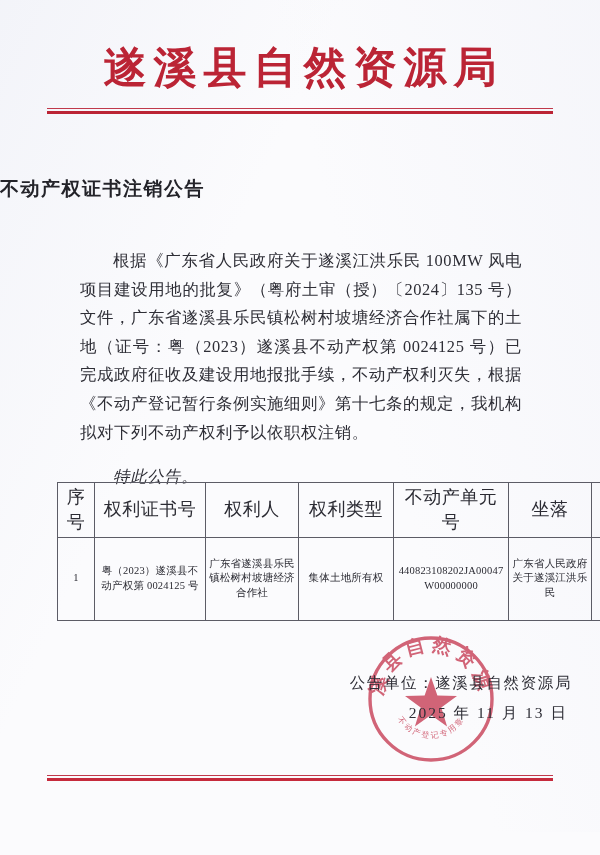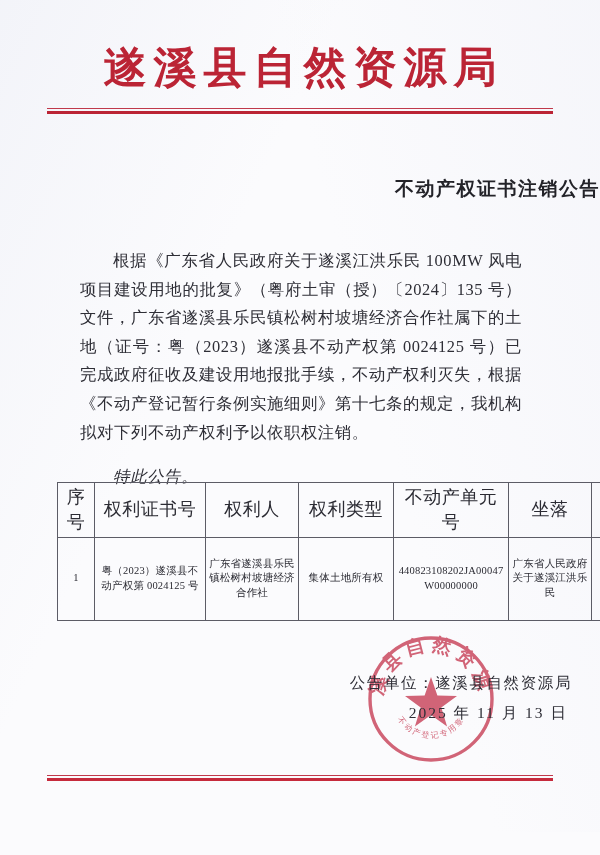--- a/index.html
+++ b/index.html
@@ -66,21 +66,21 @@
     height: 3px;
     background: #bb2435;
   }
 
   
   .doc-title {
     position: absolute;
     top: 176px;
     left: 0;
     width: 600px;
-    text-align: right;
+    text-align: left;
     font-family: "Liberation Sans", "DejaVu Sans", sans-serif;
     font-weight: bold;
     font-size: 19px;
     letter-spacing: 1.5px;
     color: #232329;
   }
 
   
   .body-block {
     position: absolute;

